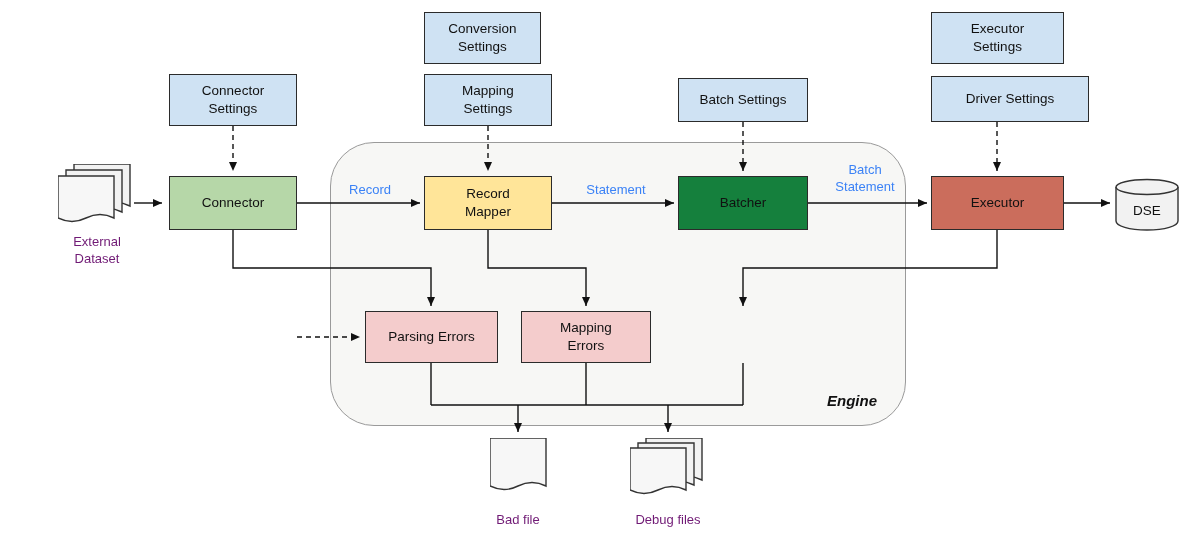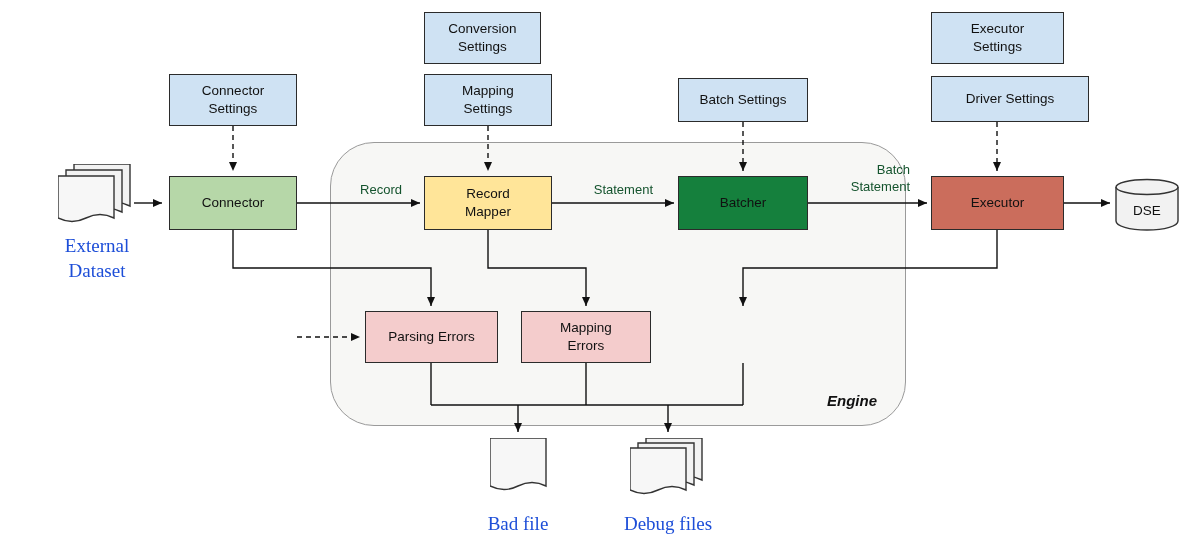--- a/index.html
+++ b/index.html
@@ -24,25 +24,25 @@
   }
   .settings { background:#cfe2f3; }
   .green    { background:#b6d7a8; }
   .yellow   { background:#ffe599; }
   .orange   { background:#15803d; }
   .red      { background:#cb6d5c; }
   .pink     { background:#f4cccc; }
 
   .flow-label {
     position:absolute; z-index:3; font-size:13px; line-height:1.3;
-    text-align:right; white-space:pre-line; color:#14532d;
+    text-align:center; white-space:pre-line; color:#3b82f6;
   }
   .artifact-label {
-    position:absolute; z-index:3; font-size:19px; line-height:1.3;
-    text-align:center; white-space:pre-line; color:#1d4ed8;font-family:Liberation Serif, serif;
+    position:absolute; z-index:3; font-size:13px; line-height:1.3;
+    text-align:center; white-space:pre-line; color:#701a75;
   }
   .icon { position:absolute; z-index:2; }
 
   
   .b-conversion { left:424px; top:12px;  width:117px; height:52px; }
   .b-mappingset { left:424px; top:74px;  width:128px; height:52px; }
   .b-connset    { left:169px; top:74px;  width:128px; height:52px; }
   .b-batchset   { left:678px; top:78px;  width:130px; height:44px; }
   .b-execset    { left:931px; top:12px;  width:133px; height:52px; }
   .b-driverset  { left:931px; top:76px;  width:158px; height:46px; }

